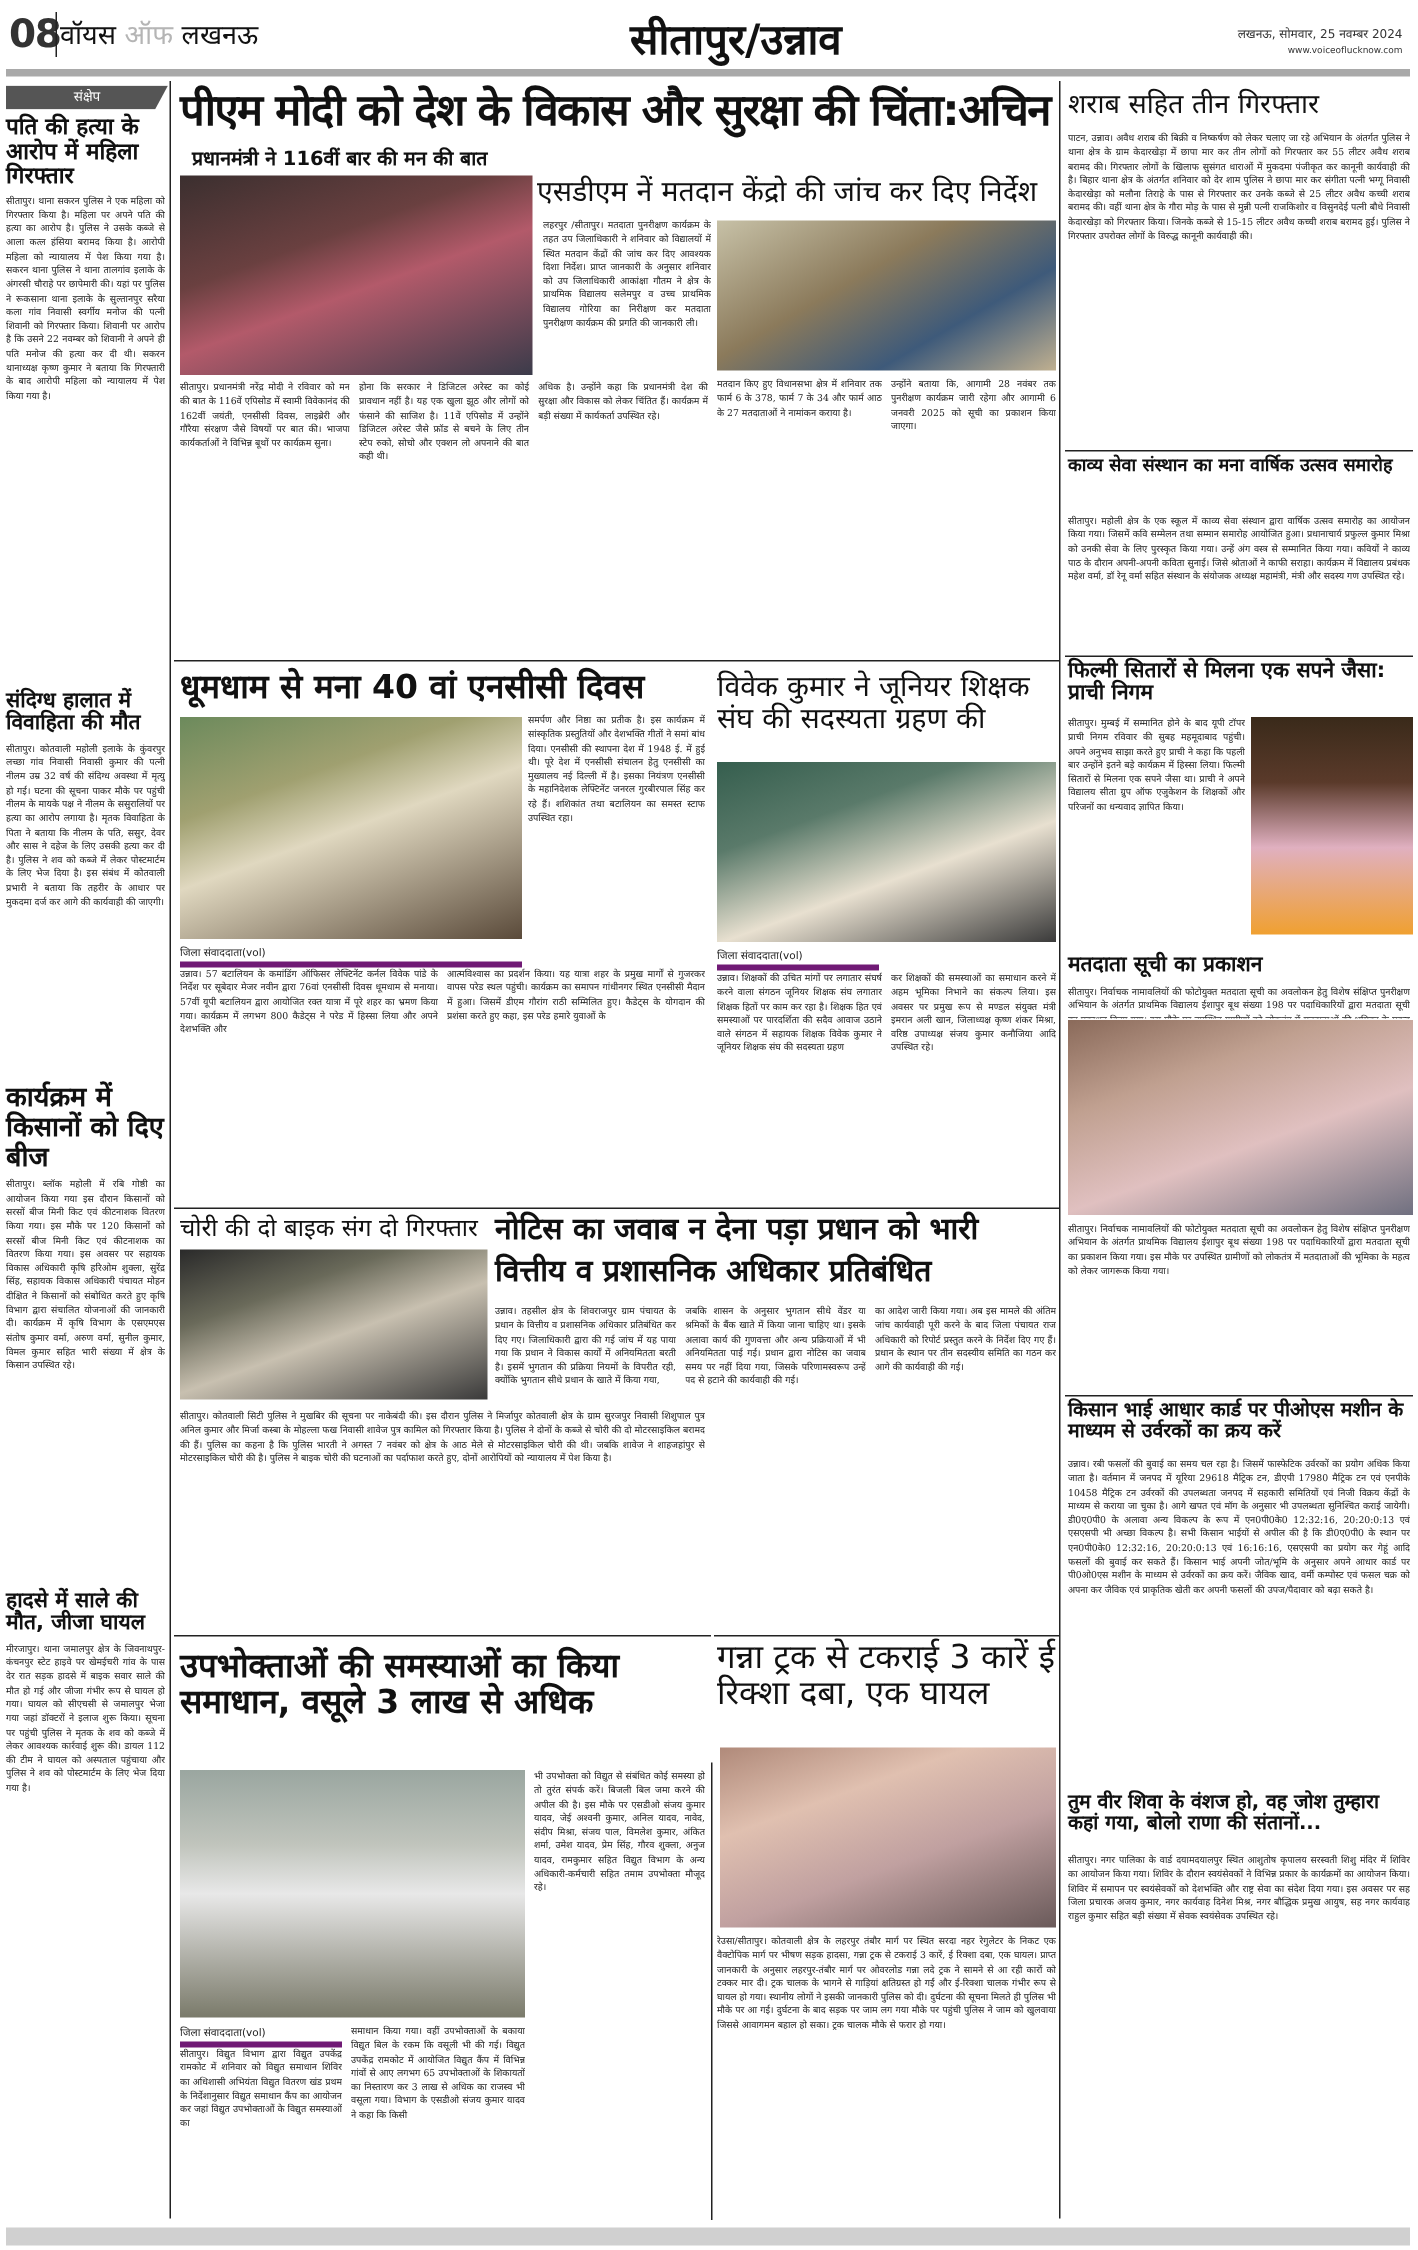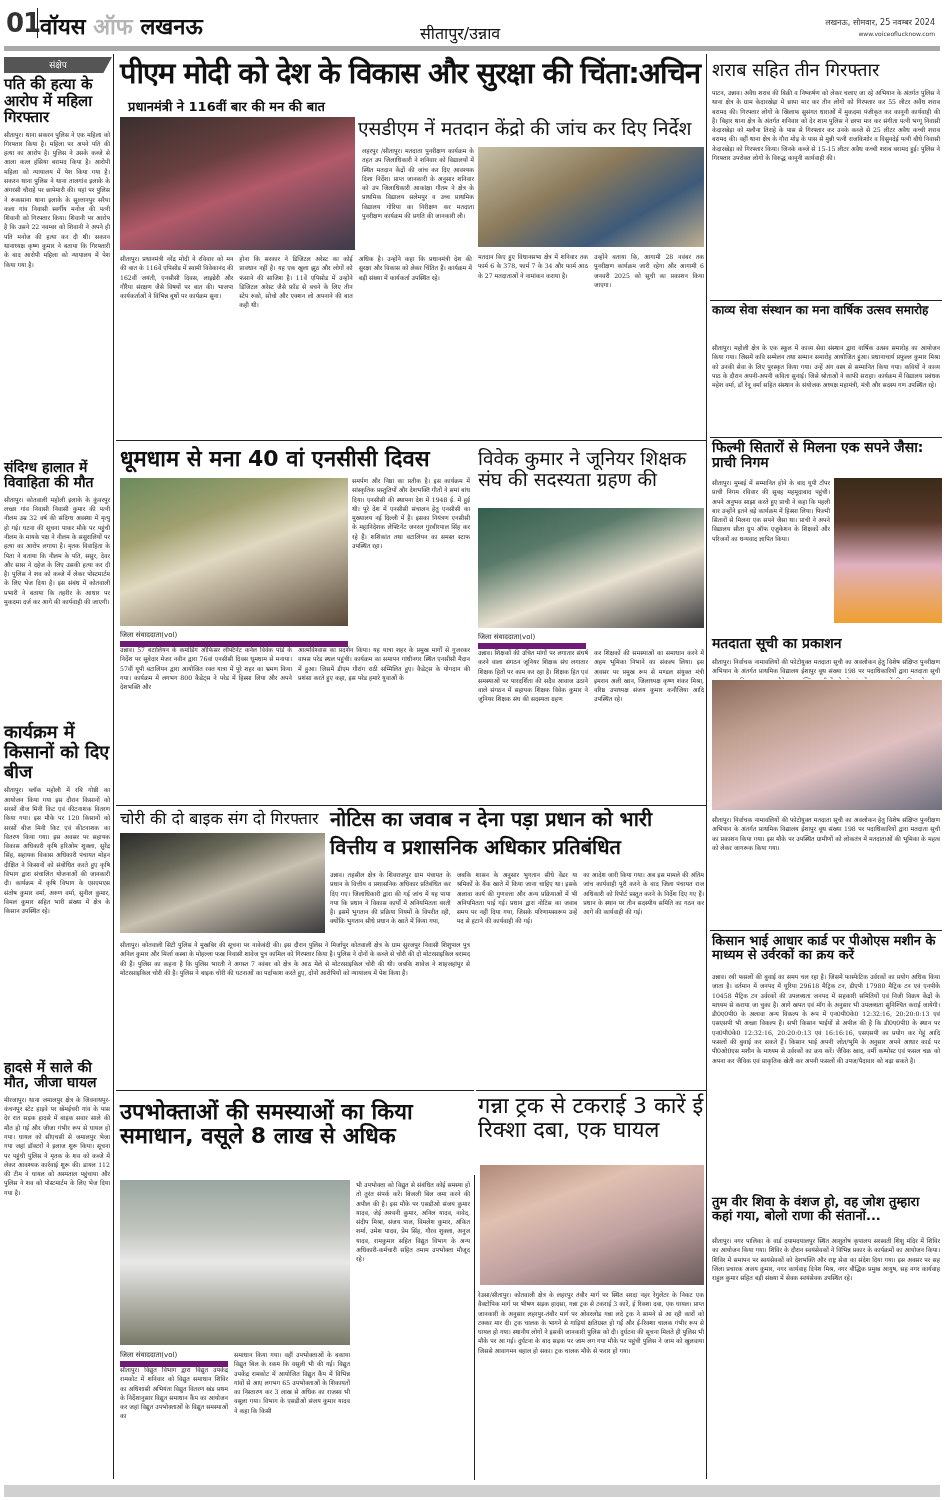--- a/index.html
+++ b/index.html
@@ -1,22 +1,22 @@
 <!DOCTYPE html>
 <html><head>
 <meta charset="utf-8">
 <style>
 *{box-sizing:border-box;margin:0;padding:0}
 body{width:945px;height:1500px;background:#fff;font-family:"DejaVu Sans",sans-serif;color:#111;overflow:hidden;position:relative}
 .abs{position:absolute}
 .masthead{left:0;top:0;width:945px;height:46px}
 .pageno{left:6px;top:8px;font-size:26px;font-weight:bold;color:#333;letter-spacing:-1px}
-.brand{left:40px;top:10px;font-size:22px;font-weight:bold;color:#111}
+.brand{left:40px;top:10px;font-size:18px;font-weight:normal;color:#111}
 .brand .dim{color:#b5b5b5}
-.section{left:420px;top:22px;font-size:16px;font-weight:normal}
+.section{left:420px;top:6px;font-size:28px;font-weight:bold}
 .dateline{right:10px;top:16px;font-size:8px;color:#333}
 .web{right:10px;top:30px;font-size:6px;color:#333}
 .topbar{left:4px;top:46px;width:936px;height:5px;background:#a9a9a9}
 .botbar{left:4px;top:1485px;width:936px;height:12px;background:#d0d0d0}
 .vline{background:#222;width:1px}
 .hline{background:#222;height:1px}
 .head{font-weight:bold;line-height:1.1;color:#111}
 .head.light{font-weight:normal}
 .body{font-size:6.2px;line-height:1.5;color:#222;text-align:justify;overflow:hidden;font-family:"DejaVu Serif",serif}
 .cols{display:flex;gap:6px}
@@ -25,28 +25,28 @@
 .photo.p1{background:linear-gradient(160deg,#3b2f2f 0%,#6a4040 35%,#b35a6a 55%,#3b3b4a 100%)}
 .photo.p2{background:linear-gradient(150deg,#c7c1a7 0%,#8b7a5b 40%,#3e5a7a 70%,#c0b090 100%)}
 .photo.p3{background:linear-gradient(160deg,#6c8a5c 0%,#a0a070 30%,#e0d8c0 50%,#5a4a3a 100%)}
 .photo.p4{background:linear-gradient(160deg,#355e4e 0%,#5a7a6a 30%,#e8e0d0 60%,#3a3a3a 100%)}
 .photo.p5{background:linear-gradient(180deg,#3a2a1a 0%,#5a3a2a 30%,#e0b0c0 60%,#f0a030 100%)}
 .photo.p6{background:linear-gradient(160deg,#8a6a5a 0%,#c0a090 30%,#e0c0c0 60%,#707080 100%)}
 .photo.p7{background:linear-gradient(160deg,#2a2a2a 0%,#6a6a5a 30%,#c8c0b0 55%,#3a3a3a 100%)}
 .photo.p8{background:linear-gradient(180deg,#9aa6a0 0%,#c0c4bc 30%,#e8e8e8 50%,#7a7a6a 100%)}
 .photo.p9{background:linear-gradient(160deg,#b08a7a 0%,#e0c0b0 30%,#c0a0a0 60%,#6a5a5a 100%)}
 .cap{font-size:7px;color:#222}
-.capline{border-bottom:6px solid #701a75}
+.capline{border-bottom:4px solid #701a75}
 .tag{left:4px;top:57px;width:108px;height:16px;background:#555;color:#fff;font-size:9px;text-align:center;line-height:16px;clip-path:polygon(0 0,100% 0,92% 100%,0 100%)}
 </style>
 </head>
 <body>
 
 <div class="abs masthead">
-  <div class="abs pageno">01</div>
+  <div class="abs pageno">08</div>
   <div class="abs vline" style="left:37px;top:8px;height:30px"></div>
   <div class="abs brand">
     <span>वॉयस</span>
     <span class="dim">ऑफ</span>
     <span>लखनऊ</span>
   </div>
   <div class="abs section">सीतापुर/उन्नाव</div>
   <div class="abs dateline">लखनऊ, सोमवार, 25 नवम्बर 2024</div>
   <div class="abs web">www.voiceoflucknow.com</div>
 </div>
@@ -135,21 +135,21 @@
   <div class="body">उन्नाव। तहसील क्षेत्र के शिवराजपुर ग्राम पंचायत के प्रधान के वित्तीय व प्रशासनिक अधिकार प्रतिबंधित कर दिए गए। जिलाधिकारी द्वारा की गई जांच में यह पाया गया कि प्रधान ने विकास कार्यों में अनियमितता बरती है। इसमें भुगतान की प्रक्रिया नियमों के विपरीत रही, क्योंकि भुगतान सीधे प्रधान के खाते में किया गया,</div>
   <div class="body">जबकि शासन के अनुसार भुगतान सीधे वेंडर या श्रमिकों के बैंक खाते में किया जाना चाहिए था। इसके अलावा कार्य की गुणवत्ता और अन्य प्रक्रियाओं में भी अनियमितता पाई गई। प्रधान द्वारा नोटिस का जवाब समय पर नहीं दिया गया, जिसके परिणामस्वरूप उन्हें पद से हटाने की कार्यवाही की गई।</div>
   <div class="body">का आदेश जारी किया गया। अब इस मामले की अंतिम जांच कार्यवाही पूरी करने के बाद जिला पंचायत राज अधिकारी को रिपोर्ट प्रस्तुत करने के निर्देश दिए गए हैं। प्रधान के स्थान पर तीन सदस्यीय समिति का गठन कर आगे की कार्यवाही की गई।</div>
 </div>
 
 <div class="abs hline" style="left:710px;top:930px;width:232px"></div>
 <div class="abs head" style="left:712px;top:934px;width:230px;font-size:13px">किसान भाई आधार कार्ड पर पीओएस मशीन के माध्यम से उर्वरकों का क्रय करें</div>
 <div class="abs body" style="left:712px;top:972px;width:228px;height:218px">उन्नाव। रबी फसलों की बुवाई का समय चल रहा है। जिसमें फास्फेटिक उर्वरकों का प्रयोग अधिक किया जाता है। वर्तमान में जनपद में यूरिया 29618 मैट्रिक टन, डीएपी 17980 मैट्रिक टन एवं एनपीके 10458 मैट्रिक टन उर्वरकों की उपलब्धता जनपद में सहकारी समितियों एवं निजी विक्रय केंद्रों के माध्यम से कराया जा चुका है। आगे खपत एवं मॉग के अनुसार भी उपलब्धता सुनिश्चित कराई जायेगी। डी0ए0पी0 के अलावा अन्य विकल्प के रूप में एन0पी0के0 12:32:16, 20:20:0:13 एवं एसएसपी भी अच्छा विकल्प है। सभी किसान भाईयों से अपील की है कि डी0ए0पी0 के स्थान पर एन0पी0के0 12:32:16, 20:20:0:13 एवं 16:16:16, एसएसपी का प्रयोग कर गेहूं आदि फसलों की बुवाई कर सकते हैं। किसान भाई अपनी जोत/भूमि के अनुसार अपने आधार कार्ड पर पी0ओ0एस मशीन के माध्यम से उर्वरकों का क्रय करें। जैविक खाद, वर्मी कम्पोस्ट एवं फसल चक्र को अपना कर जैविक एवं प्राकृतिक खेती कर अपनी फसलों की उपज/पैदावार को बढ़ा सकते है।</div>
 
 <div class="abs hline" style="left:116px;top:1090px;width:358px"></div>
-<div class="abs head" style="left:120px;top:1100px;width:352px;font-size:22px">उपभोक्ताओं की समस्याओं का किया समाधान, वसूले 8 लाख से अधिक</div>
+<div class="abs head" style="left:120px;top:1100px;width:352px;font-size:22px">उपभोक्ताओं की समस्याओं का किया समाधान, वसूले 3 लाख से अधिक</div>
 <div class="abs photo p8" style="left:120px;top:1180px;width:230px;height:165px"></div>
 <div class="abs cap capline" style="left:120px;top:1350px;width:108px;padding-bottom:2px">जिला संवाददाता(vol)</div>
 <div class="abs body" style="left:120px;top:1365px;width:108px;height:115px">सीतापुर। विद्युत विभाग द्वारा विद्युत उपकेंद्र रामकोट में शनिवार को विद्युत समाधान शिविर का अधिशासी अभियंता विद्युत वितरण खंड प्रथम के निर्देशानुसार विद्युत समाधान कैंप का आयोजन कर जहां विद्युत उपभोक्ताओं के विद्युत समस्याओं का</div>
 <div class="abs body" style="left:234px;top:1350px;width:116px;height:130px">समाधान किया गया। वहीं उपभोक्ताओं के बकाया विद्युत बिल के रकम कि वसूली भी की गई। विद्युत उपकेंद्र रामकोट में आयोजित विद्युत कैंप में विभिन्न गांवों से आए लगभग 65 उपभोक्ताओं के शिकायतों का निस्तारण कर 3 लाख से अधिक का राजस्व भी वसूला गया। विभाग के एसडीओ संजय कुमार यादव ने कहा कि किसी</div>
 <div class="abs body" style="left:356px;top:1180px;width:114px;height:300px">भी उपभोक्ता को विद्युत से संबंधित कोई समस्या हो तो तुरंत संपर्क करें। बिजली बिल जमा करने की अपील की है। इस मौके पर एसडीओ संजय कुमार यादव, जेई अश्वनी कुमार, अनिल यादव, नावेद, संदीप मिश्रा, संजय पाल, विमलेश कुमार, अंकित शर्मा, उमेश यादव, प्रेम सिंह, गौरव शुक्ला, अनुज यादव, रामकुमार सहित विद्युत विभाग के अन्य अधिकारी-कर्मचारी सहित तमाम उपभोक्ता मौजूद रहे।</div>
 
 <div class="abs hline" style="left:476px;top:1090px;width:230px"></div>
 <div class="abs head light" style="left:478px;top:1094px;width:228px;font-size:22px">गन्ना ट्रक से टकराई 3 कारें ई रिक्शा दबा, एक घायल</div>
 <div class="abs photo p9" style="left:480px;top:1165px;width:224px;height:120px"></div>
 <div class="abs body" style="left:478px;top:1290px;width:226px;height:190px">रेउसा/सीतापुर। कोतवाली क्षेत्र के लहरपुर तंबौर मार्ग पर स्थित सरदा नहर रेगुलेटर के निकट एक वैक्टोपिक मार्ग पर भीषण सड़क हादसा, गन्ना ट्रक से टकराई 3 कारें, ई रिक्शा दबा, एक घायल। प्राप्त जानकारी के अनुसार लहरपुर-तंबौर मार्ग पर ओवरलोड गन्ना लदे ट्रक ने सामने से आ रही कारों को टक्कर मार दी। ट्रक चालक के भागने से गाड़ियां क्षतिग्रस्त हो गईं और ई-रिक्शा चालक गंभीर रूप से घायल हो गया। स्थानीय लोगों ने इसकी जानकारी पुलिस को दी। दुर्घटना की सूचना मिलते ही पुलिस भी मौके पर आ गई। दुर्घटना के बाद सड़क पर जाम लग गया मौके पर पहुंची पुलिस ने जाम को खुलवाया जिससे आवागमन बहाल हो सका। ट्रक चालक मौके से फरार हो गया।</div>

